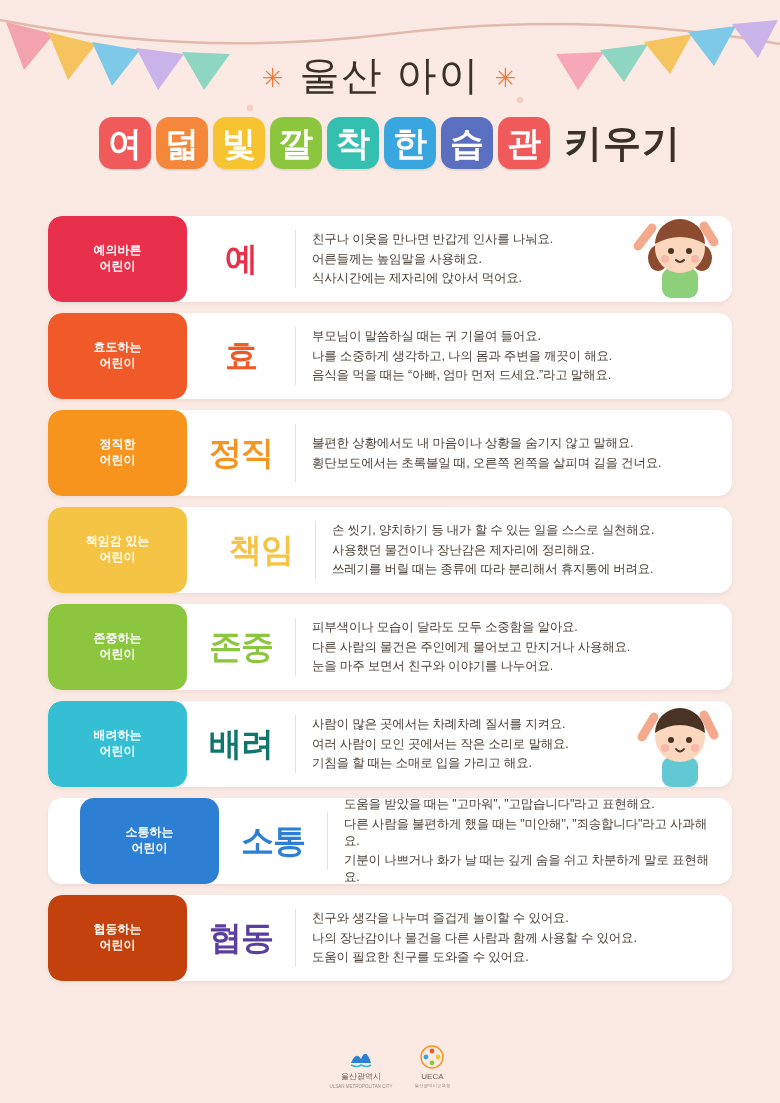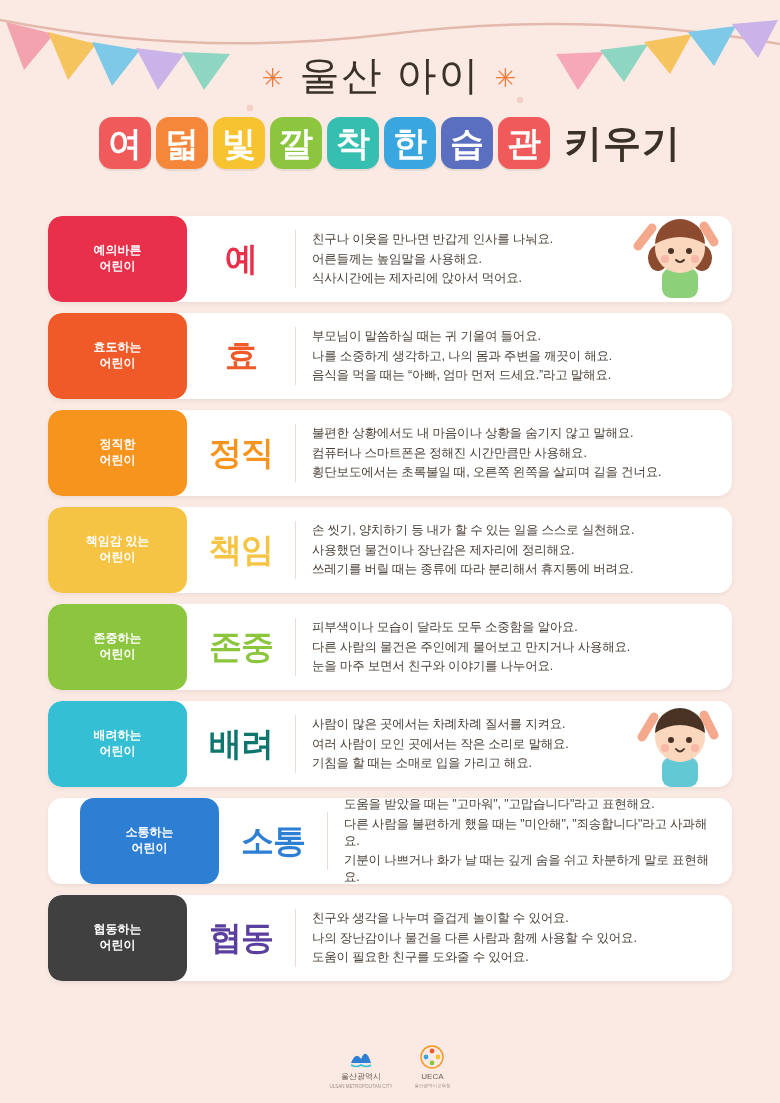--- a/index.html
+++ b/index.html
@@ -259,31 +259,30 @@
 
   <div class="row">
     <div class="row-label" style="background: rgb(247, 148, 30);">
       <span>정직한</span>
       <span>어린이</span>
     </div>
     <div class="row-key" style="color: rgb(247, 148, 30);">정직</div>
     <div class="row-sep"></div>
     <div class="row-text">
       <p>불편한 상황에서도 내 마음이나 상황을 숨기지 않고 말해요.</p>
-      <p>컴퓨터나 스마트폰은 정해진 시간만큼만 사용해요.</p>
       <p>횡단보도에서는 초록불일 때, 오른쪽 왼쪽을 살피며 길을 건너요.</p>
     </div>
   </div>
 
   <div class="row">
     <div class="row-label" style="background: rgb(246, 196, 69);">
       <span>책임감 있는</span>
       <span>어린이</span>
     </div>
-    <div class="row-key" style="color: rgb(246, 196, 69);">책임</div>
+    <div class="row-key" style="color: rgb(246, 196, 69); margin-left: 20px;">책임</div>
     <div class="row-sep"></div>
     <div class="row-text">
       <p>손 씻기, 양치하기 등 내가 할 수 있는 일을 스스로 실천해요.</p>
       <p>사용했던 물건이나 장난감은 제자리에 정리해요.</p>
       <p>쓰레기를 버릴 때는 종류에 따라 분리해서 휴지통에 버려요.</p>
     </div>
   </div>
 
   <div class="row">
     <div class="row-label" style="background: rgb(140, 198, 63);">
@@ -333,21 +332,21 @@
     <div class="row-key" style="color: rgb(45, 127, 212);">소통</div>
     <div class="row-sep"></div>
     <div class="row-text">
       <p>도움을 받았을 때는 "고마워", "고맙습니다"라고 표현해요.</p>
       <p>다른 사람을 불편하게 했을 때는 "미안해", "죄송합니다"라고 사과해요.</p>
       <p>기분이 나쁘거나 화가 날 때는 깊게 숨을 쉬고 차분하게 말로 표현해요.</p>
     </div>
   </div>
 
   <div class="row">
-    <div class="row-label" style="background: #404040;">
+    <div class="row-label" style="background: #c2410c;">
       <span>협동하는</span>
       <span>어린이</span>
     </div>
     <div class="row-key" style="color: rgb(91, 63, 158);">협동</div>
     <div class="row-sep"></div>
     <div class="row-text">
       <p>친구와 생각을 나누며 즐겁게 놀이할 수 있어요.</p>
       <p>나의 장난감이나 물건을 다른 사람과 함께 사용할 수 있어요.</p>
       <p>도움이 필요한 친구를 도와줄 수 있어요.</p>
     </div>

